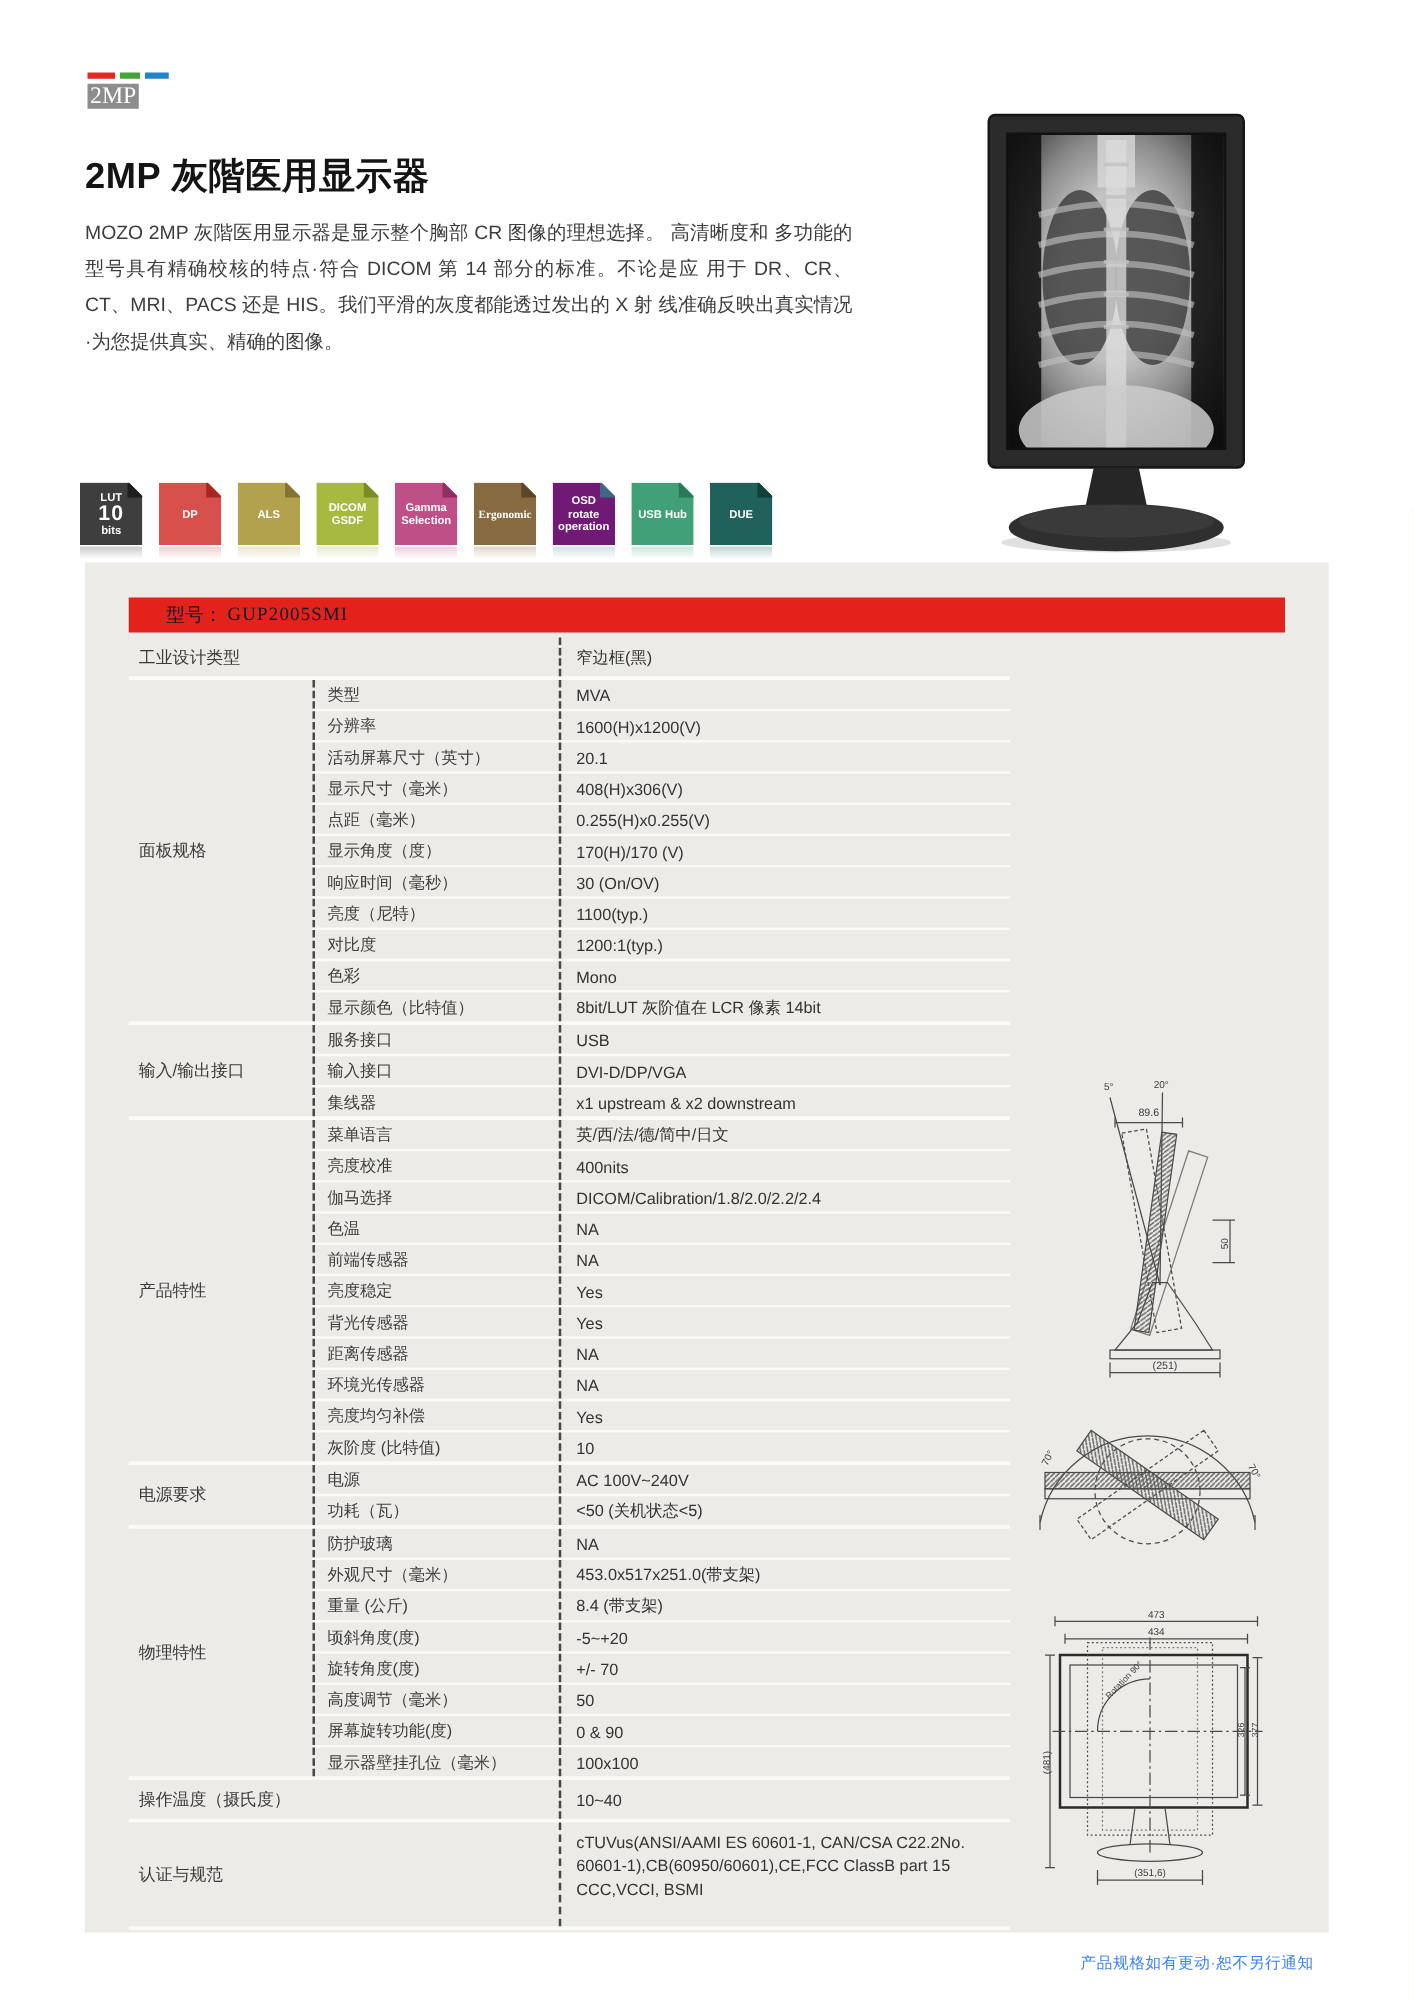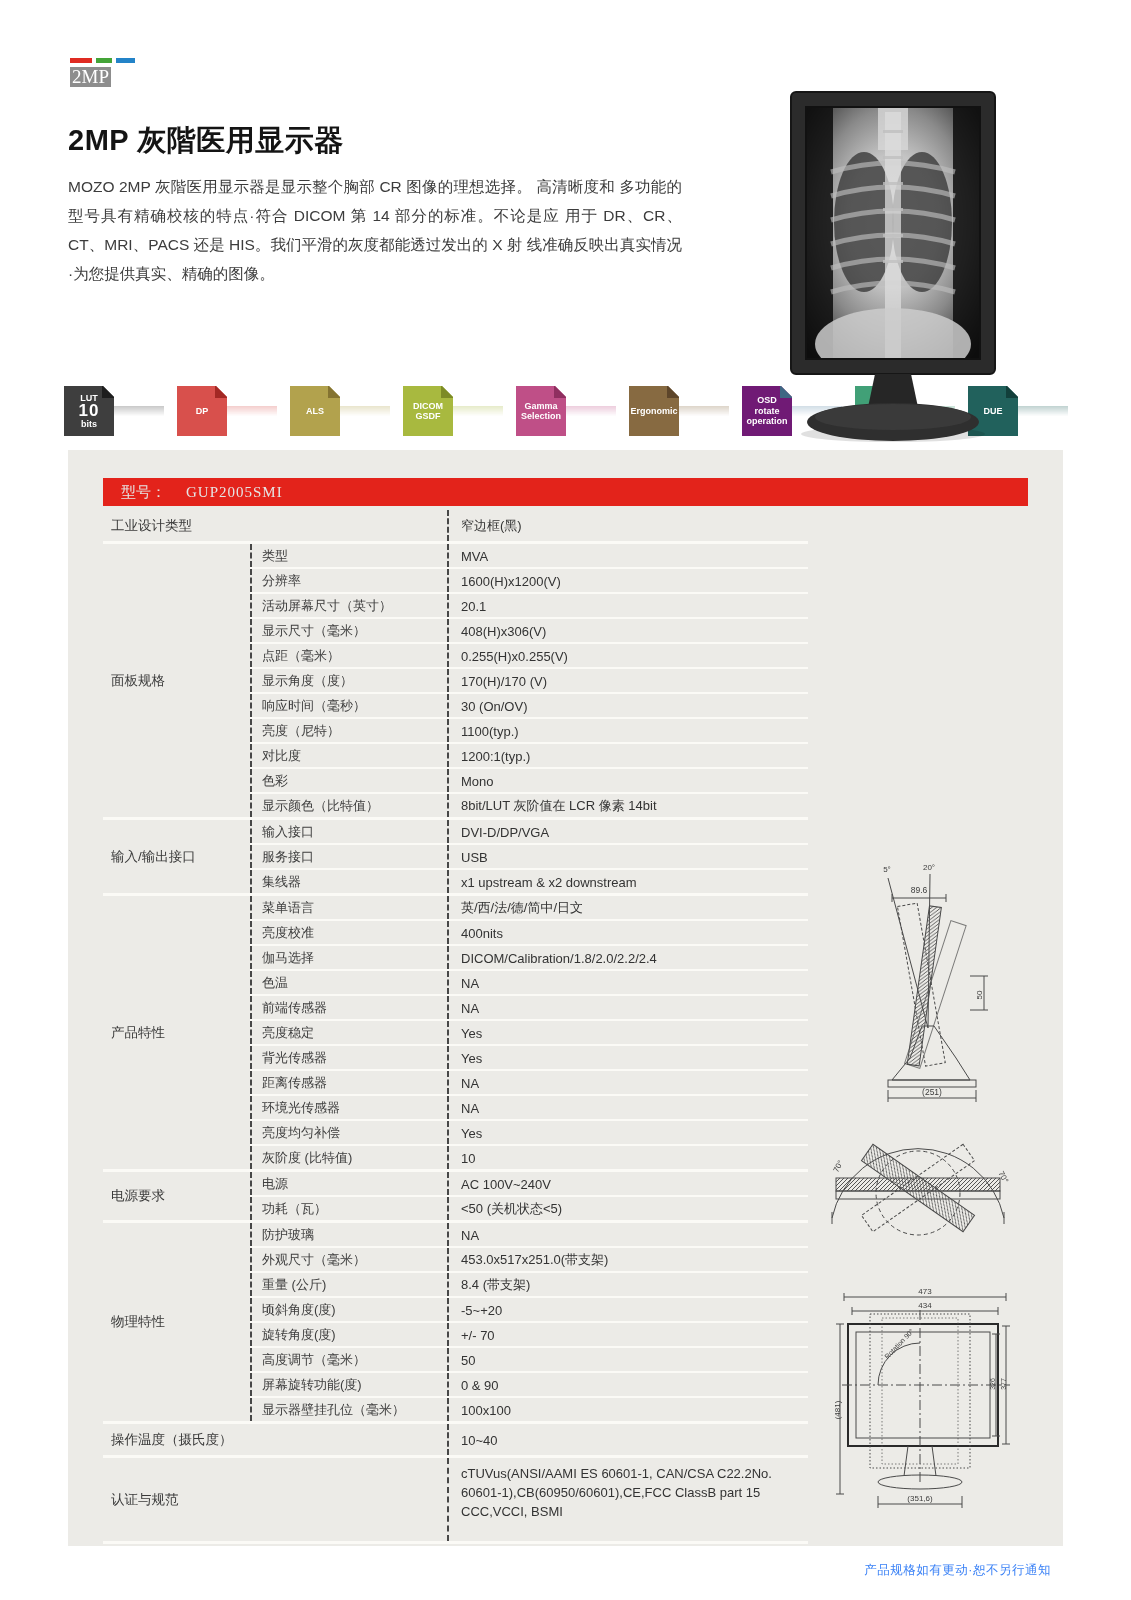--- a/index.html
+++ b/index.html
@@ -8,35 +8,35 @@
   
   .logo-bars{position:absolute;left:70px;top:58px;display:flex;gap:4px;}
   .logo-bar{height:5px;}
   .logo-box{position:absolute;left:70px;top:67px;width:41px;height:20px;background:#8d8d8d;color:#fff;
             font-family:"Liberation Serif",serif;font-size:19px;display:flex;align-items:center;justify-content:center;}
   .page-title{position:absolute;left:68px;top:102px;font-size:29px;font-weight:700;color:#141414;letter-spacing:.5px;}
   .page-desc{position:absolute;left:68px;top:156px;width:614px;font-size:15.5px;line-height:29px;color:#3c3c3c;text-align:justify;}
 
   
   .badge-row{position:absolute;left:64px;top:386px;display:flex;gap:13px;}
-  .badge-wrap{display:flex;flex-direction:row;align-items:center;}
+  .badge-wrap{display:flex;flex-direction:column;align-items:center;}
   .badge{position:relative;width:50px;height:50px;clip-path:polygon(0 0,78% 0,100% 22%,100% 100%,0 100%);
          display:flex;flex-direction:column;align-items:center;justify-content:center;
          color:#fff;font-weight:700;font-size:9px;line-height:10.5px;text-align:center;}
   .badge .fold{position:absolute;top:0;right:0;width:12px;height:12px;}
   .b-sm{font-size:9px;line-height:10.5px;}
   .b-lg{font-size:17px;line-height:16px;letter-spacing:1px;}
   .badge-ref{width:50px;height:12px;margin-top:1px;opacity:.28;transform:scaleY(-1);
              -webkit-mask-image:linear-gradient(to top,#000,transparent 85%);
              mask-image:linear-gradient(to top,#000,transparent 85%);}
 
   
   .spec-panel{position:absolute;left:68px;top:450px;width:995px;height:1096px;background:#ecebe7;}
-  .model-bar{position:absolute;left:35px;top:28px;width:925px;height:28px;background:#e3231b;color:#e5e5e5;
-             display:flex;align-items:center;padding-left:18px;box-sizing:border-box;font-size:15px;gap:16px;}
+  .model-bar{position:absolute;left:35px;top:28px;width:925px;height:28px;background:#e3231b;color:#0f172a;
+             display:flex;align-items:center;padding-left:30px;box-sizing:border-box;font-size:15px;}
   .model-bar .num{font-family:"Liberation Serif",serif;letter-spacing:1px;margin-left:4px;}
 
   .spec-table{position:absolute;left:35px;top:60px;width:705px;}
   .sec{display:flex;border-bottom:3px solid #fbfaf6;}
   .sec-cat{width:147px;box-sizing:border-box;padding-left:8px;font-size:13.5px;color:#3a3a3a;
            display:flex;align-items:center;}
   .sec-rows{flex:1;display:flex;flex-direction:column;}
   .row{display:flex;min-height:23px;}
   .row + .row{border-top:2px solid #fbfaf6;}
   .cell-label{width:197px;box-sizing:border-box;border-left:2px dashed #474747;padding:3px 0 2px 10px;
@@ -104,21 +104,21 @@
     </div>
     <div class="badge-wrap">
       <div class="badge" style="background: rgb(191, 79, 135);">
         <div class="fold" style="background: rgb(143, 47, 96);"></div>
         <div class="b-sm">Gamma</div>
         <div class="b-sm">Selection</div>
       </div>
       <div class="badge-ref" style="background: rgb(191, 79, 135);"></div>
     </div>
     <div class="badge-wrap">
-      <div class="badge" style="background: rgb(135, 106, 65);">
+      <div class="badge" style="background: rgb(135, 106, 65); font-family: Liberation Serif, serif;">
         <div class="fold" style="background: rgb(93, 69, 42);"></div>
         <div class="b-sm">Ergonomic</div>
       </div>
       <div class="badge-ref" style="background: rgb(135, 106, 65);"></div>
     </div>
     <div class="badge-wrap">
       <div class="badge" style="background: #701a75;">
         <div class="fold" style="background: rgb(63, 103, 131);"></div>
         <div class="b-sm">OSD</div>
         <div class="b-sm">rotate</div>
@@ -255,26 +255,26 @@
           <div class="row">
             <div class="cell-label">显示颜色（比特值）</div>
             <div class="cell-value">8bit/LUT 灰阶值在 LCR 像素 14bit</div>
           </div>
         </div>
       </div>
       <div class="sec">
         <div class="sec-cat">输入/输出接口</div>
         <div class="sec-rows">
           <div class="row">
+            <div class="cell-label">服务接口</div>
+            <div class="cell-value">USB</div>
+          </div>
+          <div class="row">
             <div class="cell-label">输入接口</div>
             <div class="cell-value">DVI-D/DP/VGA</div>
-          </div>
-          <div class="row">
-            <div class="cell-label">服务接口</div>
-            <div class="cell-value">USB</div>
           </div>
           <div class="row">
             <div class="cell-label">集线器</div>
             <div class="cell-value">x1 upstream &amp; x2 downstream</div>
           </div>
         </div>
       </div>
       <div class="sec">
         <div class="sec-cat">产品特性</div>
         <div class="sec-rows">

